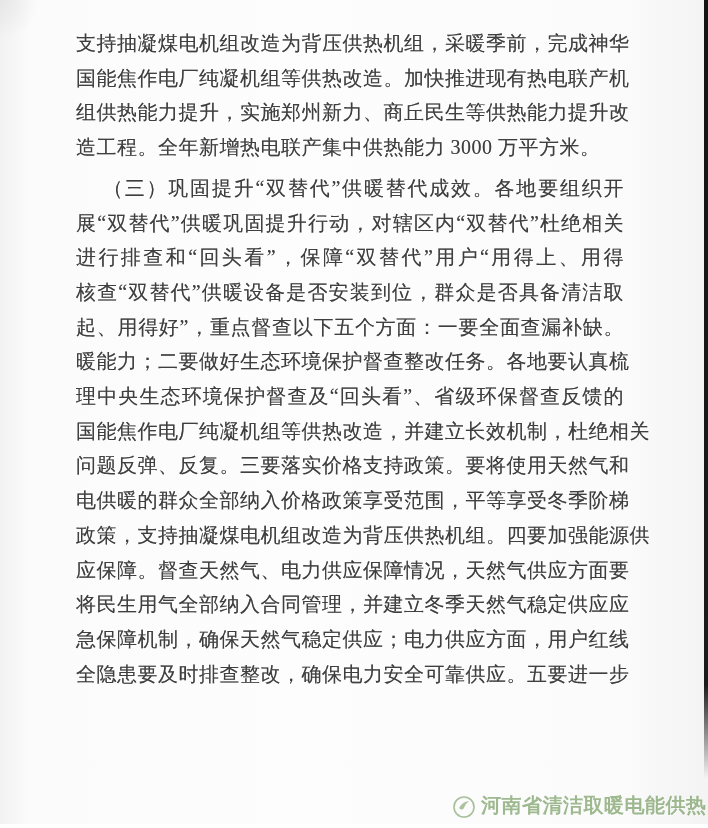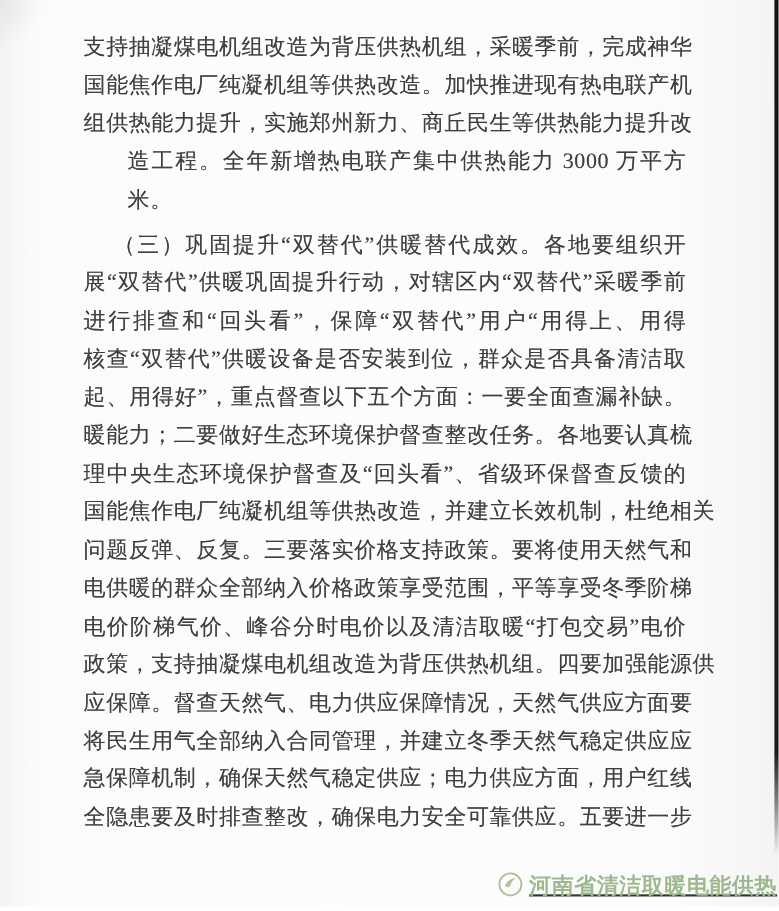--- a/index.html
+++ b/index.html
@@ -39,36 +39,34 @@
     color: #3f3f3f;
     text-align: justify;
     text-align-last: justify;
     white-space: nowrap;
     letter-spacing: 0.5px;
     text-shadow: 0 0 0.6px rgba(70,70,70,0.55);
   }
   .line.para-end {
     text-align-last: left;
     white-space: normal;
-    margin-left: 40px;
   }
   .line.para-start {
     margin-top: 6px;
     text-indent: 1.35em;
   }
 
   .watermark {
     position: absolute;
     left: 452px;
     top: 792px;
     display: flex;
-    align-items: flex-start;
+    align-items: flex-end;
     gap: 5px;
     opacity: 0.78;
-    text-decoration: underline;
   }
   .watermark-logo {
     width: 24px;
     height: 24px;
     flex: 0 0 auto;
   }
   .watermark-text {
     font-size: 20px;
     font-weight: bold;
     color: #84a671;
@@ -92,30 +90,29 @@
 <div class="page">
 
   <div class="corner-shade"></div>
 
   <div class="textblock">
     <div class="line">支持抽凝煤电机组改造为背压供热机组，采暖季前，完成神华</div>
     <div class="line">国能焦作电厂纯凝机组等供热改造。加快推进现有热电联产机</div>
     <div class="line">组供热能力提升，实施郑州新力、商丘民生等供热能力提升改</div>
     <div class="line para-end">造工程。全年新增热电联产集中供热能力 3000 万平方米。</div>
     <div class="line para-start">（三）巩固提升“双替代”供暖替代成效。各地要组织开</div>
-    <div class="line">展“双替代”供暖巩固提升行动，对辖区内“双替代”采暖季前</div>
+    <div class="line">展“双替代”供暖巩固提升行动，对辖区内“双替代”杜绝相关</div>
     <div class="line">进行排查和“回头看”，保障“双替代”用户“用得上、用得</div>
     <div class="line">核查“双替代”供暖设备是否安装到位，群众是否具备清洁取</div>
     <div class="line">起、用得好”，重点督查以下五个方面：一要全面查漏补缺。</div>
     <div class="line">暖能力；二要做好生态环境保护督查整改任务。各地要认真梳</div>
     <div class="line">理中央生态环境保护督查及“回头看”、省级环保督查反馈的</div>
     <div class="line">国能焦作电厂纯凝机组等供热改造，并建立长效机制，杜绝相关</div>
     <div class="line">问题反弹、反复。三要落实价格支持政策。要将使用天然气和</div>
     <div class="line">电供暖的群众全部纳入价格政策享受范围，平等享受冬季阶梯</div>
-    <div class="line">电价阶梯气价、峰谷分时电价以及清洁取暖“打包交易”电价</div>
     <div class="line">政策，支持抽凝煤电机组改造为背压供热机组。四要加强能源供</div>
     <div class="line">应保障。督查天然气、电力供应保障情况，天然气供应方面要</div>
     <div class="line">将民生用气全部纳入合同管理，并建立冬季天然气稳定供应应</div>
     <div class="line">急保障机制，确保天然气稳定供应；电力供应方面，用户红线</div>
     <div class="line">全隐患要及时排查整改，确保电力安全可靠供应。五要进一步</div>
   </div>
 
   <div class="watermark">
     <svg class="watermark-logo" viewBox="0 0 24 24">
       <circle cx="12" cy="12" r="10" fill="none" stroke="#84a671" stroke-width="1.6" opacity="0.9"></circle>

